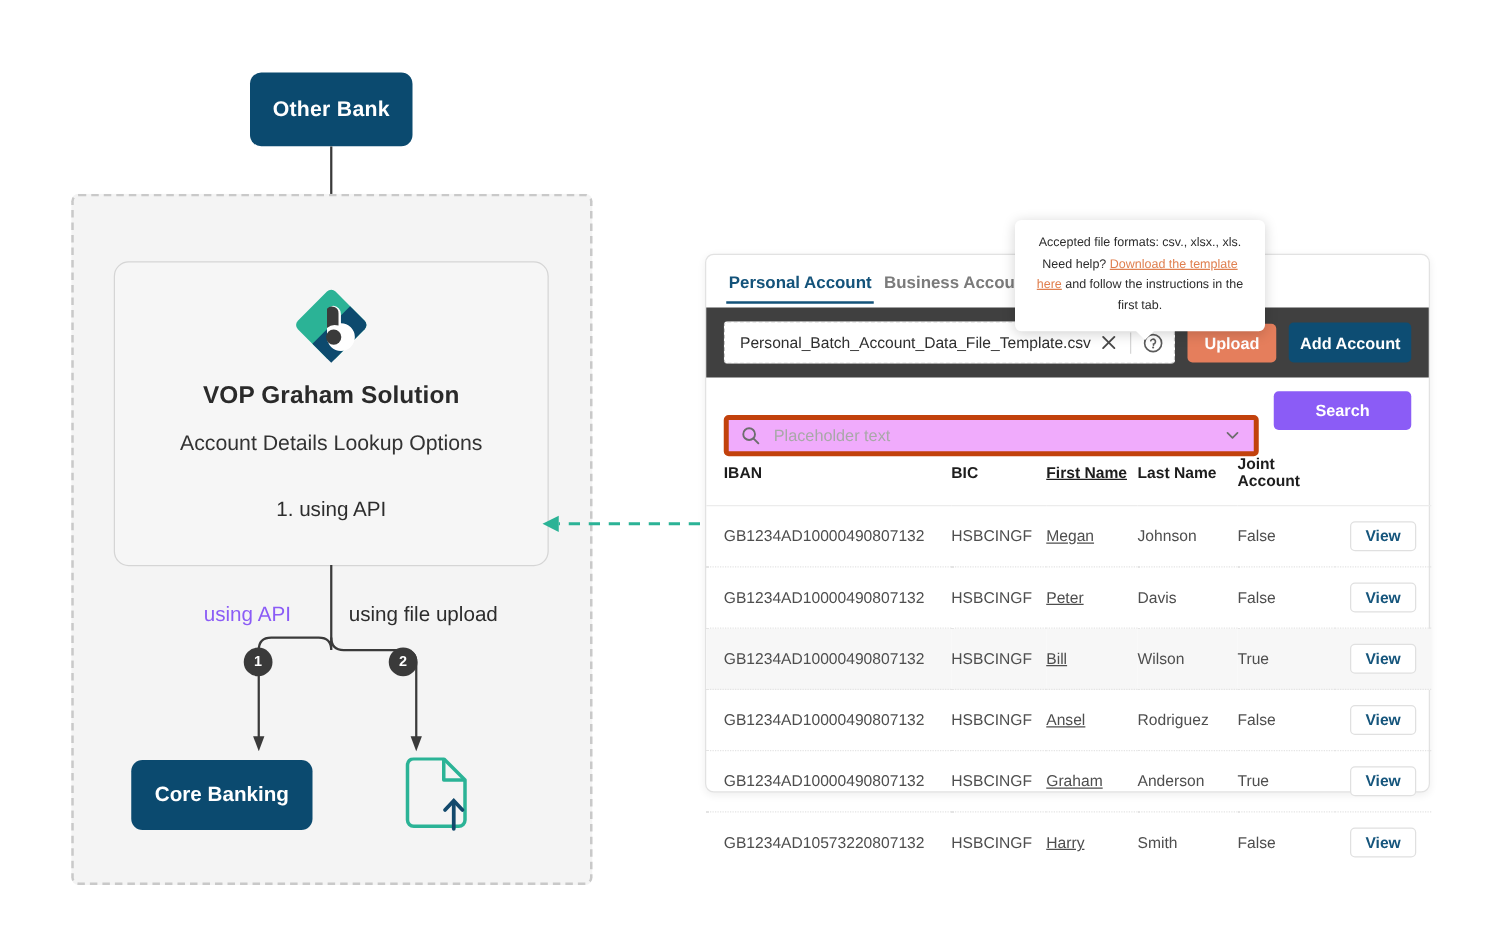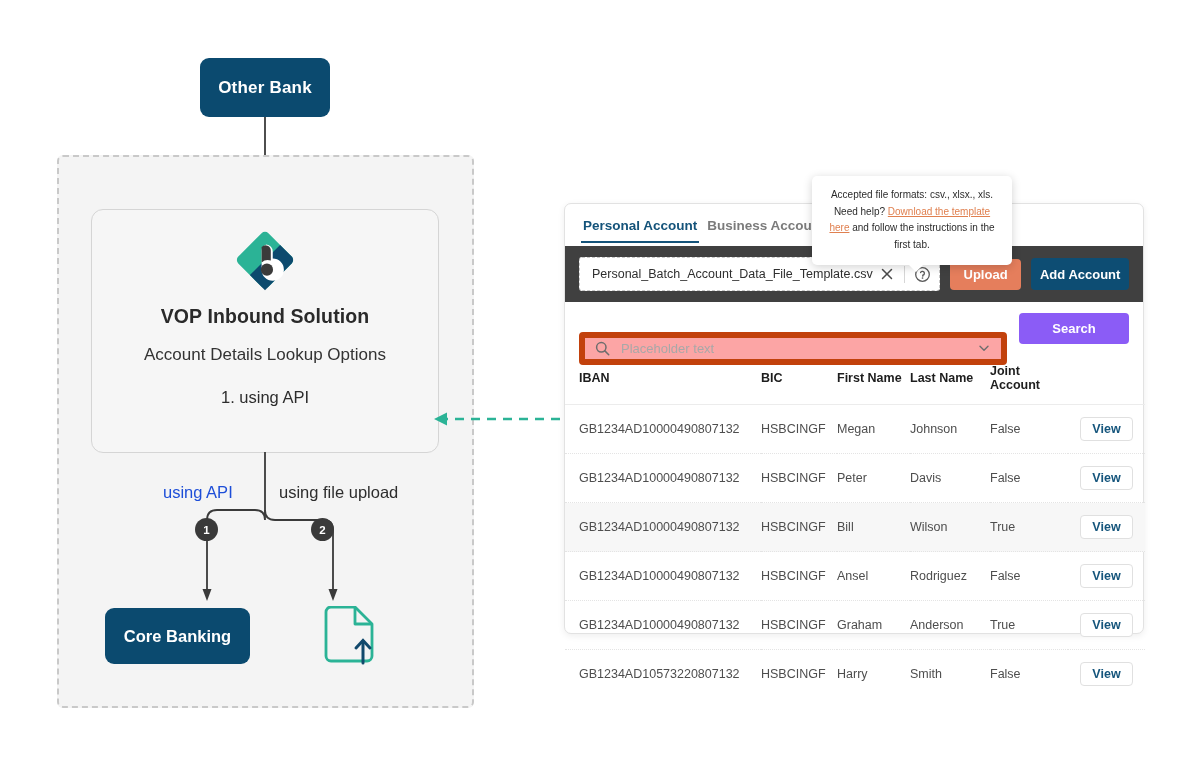--- a/index.html
+++ b/index.html
@@ -38,27 +38,27 @@
     background: #f6f6f6;
     border: 1.5px solid #d5d5d5;
     border-radius: 12px;
     display: flex; flex-direction: column; align-items: center;
   }
   .vop-logo { margin-top: 19px; width: 62px; height: 62px; }
   .vop-title {
     margin-top: 14px; font-size: 19.5px; font-weight: 700; color: #2a2a2a; letter-spacing: .1px;
   }
   .vop-sub { margin-top: 17px; font-size: 17px; color: #333333; }
-  .vop-opts { margin-top: 21px; text-align: right; font-size: 16.5px; color: #2d2d2d; line-height: 23px; }
+  .vop-opts { margin-top: 32px; text-align: right; font-size: 16.5px; color: #2d2d2d; line-height: 23px; }
 
   .conn-svg { position: absolute; left: 57px; top: 440px; width: 420px; height: 190px; }
 
   .lbl-api {
     position: absolute; left: 163px; top: 483px;
-    font-size: 16.5px; color: #1d4ed8;
+    font-size: 16.5px; color: #8b5cf6;
   }
   .lbl-upload {
     position: absolute; left: 279px; top: 483px;
     font-size: 16.5px; color: #2d2d2d;
   }
 
   .num-badge {
     position: absolute; width: 23px; height: 23px; border-radius: 50%;
     background: #3a3a3a; color: #fff; font-size: 11.5px; font-weight: 600;
     display: flex; align-items: center; justify-content: center;
@@ -126,22 +126,22 @@
     width: 101px; height: 32px; background: #0d4d73; color: #ffffff;
     border: none; border-radius: 4px; font-size: 13px; font-weight: 700;
     font-family: inherit; cursor: pointer;
   }
 
   .search-row {
     position: absolute; left: 0; top: 98px; width: 100%; height: 52px;
     display: flex; align-items: center; padding: 0 14px; gap: 12px;
   }
   .search-box {
-    flex: 1; height: 33px; background: #fca5a5;
-    border: 6px solid #c2410c; border-radius: 4px;
+    flex: 1; height: 33px; background: #f0abfc;
+    border: 4px solid #c2410c; border-radius: 4px;
     display: flex; align-items: center; padding: 0 10px; gap: 9px; margin-top: 40px;
   }
   .srch-icon { width: 15px; height: 15px; flex: 0 0 auto; }
   .search-input {
     flex: 1; border: none; outline: none; background: transparent;
     font-size: 13px; color: #2f2f2f; font-family: inherit;
   }
   .search-input::placeholder { color: #a8a8a8; }
   .chev-icon { width: 14px; height: 14px; flex: 0 0 auto; cursor: pointer; }
   .btn-search {
@@ -157,21 +157,21 @@
     padding: 8px 0 12px 0; border-bottom: 1px solid #ececec;
   }
   table.acct td {
     font-size: 12.5px; color: #4e4e4e; padding: 12px 0;
     border-bottom: 1px dotted #e4e4e4;
   }
   table.acct tr:last-child td { border-bottom: none; }
   tr.row-hl td { background: #f7f7f7; }
   .c-iban  { width: 196px; padding-left: 14px !important; }
   .c-bic   { width: 76px; }
-  .c-fn    { width: 73px; }
+  .c-fn    { width: 73px; text-decoration: underline; }
   .c-ln    { width: 80px; }
   .c-ja    { width: 78px; }
   .c-act   { width: 77px; text-align: center; }
   .btn-view {
     display: inline-block; min-width: 44px; padding: 4px 11px;
     background: #ffffff; border: 1px solid #e0e0e0; border-radius: 4px;
     color: #15557c; font-size: 12.5px; font-weight: 700; cursor: pointer;
   }
 
   
@@ -210,21 +210,21 @@
   <div class="vop-card">
     <svg class="vop-logo" viewBox="0 0 64 64">
       <g transform="rotate(45 32 32)">
         <rect x="10" y="10" width="44" height="44" rx="5" fill="#2bb396"></rect>
         <path d="M32 10 H49 a5 5 0 0 1 5 5 V54 H32 Z" fill="#0d4a6e"></path>
       </g>
       <path d="M33.5 16 a7 7 0 0 1 6.5 7 v7.5 a11.5 11.5 0 1 1 -11.5 11.5 V23 a7 7 0 0 1 5 -7 Z" fill="#ffffff"></path>
       <path d="M28.5 18.5 a5.5 5.5 0 0 1 9.5 4 v10 a9.6 9.6 0 0 0 -9.5 2 Z" fill="#3b3b3b"></path>
       <circle cx="34" cy="42" r="6.3" fill="#3b3b3b"></circle>
     </svg>
-    <div class="vop-title">VOP Inbound Solution</div>
+    <div class="vop-title">VOP Graham Solution</div>
     <div class="vop-sub">Account Details Lookup Options</div>
     <div class="vop-opts">
       <div>1. using API</div>
     </div>
   </div>
 
   <svg class="conn-svg" viewBox="0 0 420 190">
     <g fill="none" stroke="#3a3a3a" stroke-width="1.8">
       <path d="M208 12 V80 q0 -10 -10 -10 H160 q-10 0 -10 10 V150"></path>
       <path d="M208 70 q0 10 10 10 H266 q10 0 10 10 V150"></path>

